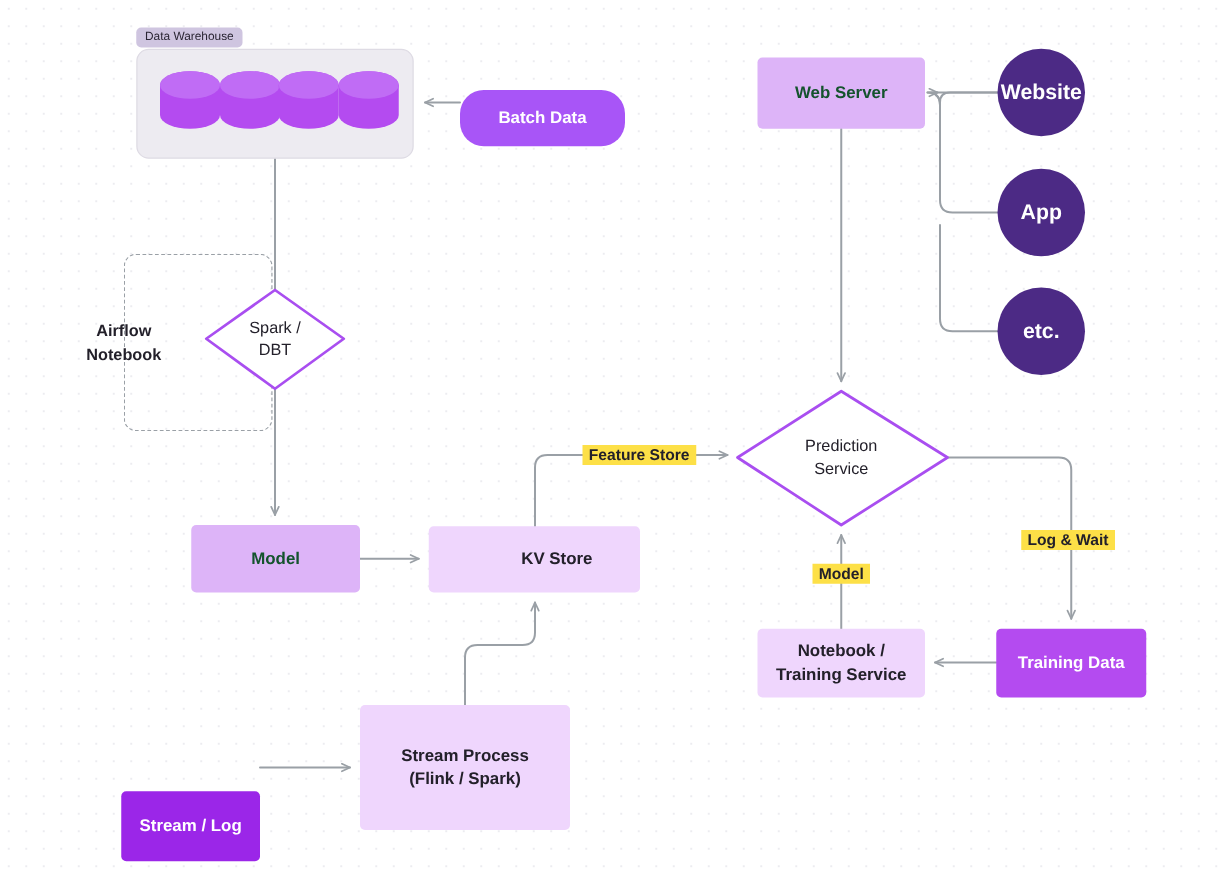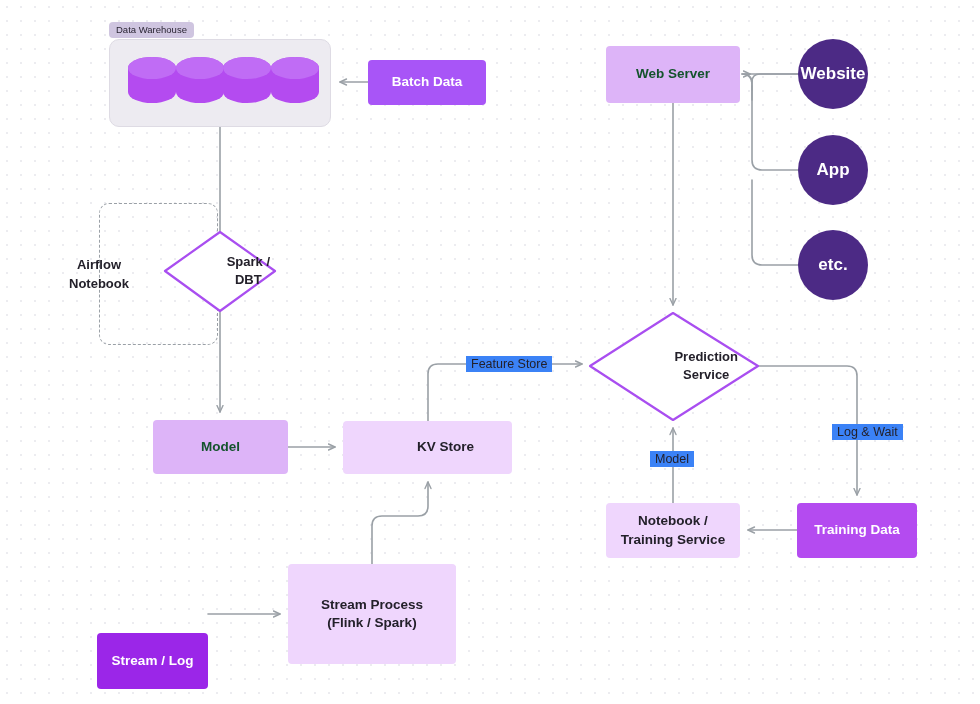--- a/index.html
+++ b/index.html
@@ -83,38 +83,38 @@
     font-weight: bold;
     color: #23202a;
     text-align: center;
     line-height: 1.45;
     z-index: 6;
     white-space: nowrap;
   }
   .edge-label {
     position: absolute;
     font-size: 12.5px;
-    font-weight: normal;
+    font-weight: bold;
     color: #23202a;
-    background: #3b82f6;
+    background: #fde047;
     padding: 1px 5px;
     z-index: 6;
     white-space: nowrap;
   }
   .diamond-label {
     position: absolute;
     z-index: 5;
     font-size: 13px;
-    font-weight: bold;
+    font-weight: normal;
     color: #23202a;
     text-align: center;
     line-height: 1.35;
     display: flex;
     align-items: center;
-    justify-content: flex-end;
+    justify-content: center;
   }
   svg.edges {
     position: absolute;
     left: 0; top: 0;
     width: 980px;
     height: 704px;
     z-index: 1;
     overflow: visible;
   }
   svg.shapes {
@@ -192,21 +192,21 @@
       <path d="M223,68 L223,92 A24,11 0 0 0 271,92 L271,68 Z" fill="#b44bf0"></path>
       <ellipse cx="247" cy="68" rx="24" ry="11" fill="#c06cf5"></ellipse>
     </g>
     <g>
       <ellipse cx="295" cy="68" rx="24" ry="11" fill="#b44bf0"></ellipse>
       <path d="M271,68 L271,92 A24,11 0 0 0 319,92 L319,68 Z" fill="#b44bf0"></path>
       <ellipse cx="295" cy="68" rx="24" ry="11" fill="#c06cf5"></ellipse>
     </g>
   </svg>
 
-  <div class="node box fill-vivid" style="left:368px; top:60px; width:118px; height:45px;">
+  <div class="node box fill-vivid" style="left:368px; top:72px; width:132px; height:45px;border-radius:19px;">
     <span>Batch Data</span>
   </div>
 
   <div class="dashed-box" style="left:99px; top:203px; width:119px; height:142px;"></div>
   <div class="plain-label" style="left:39px; top:256px; width:120px;">
     <span>Airflow</span><br>
     <span>Notebook</span>
   </div>
 
   <svg class="shapes" viewBox="0 0 980 704">
@@ -267,16 +267,16 @@
   </div>
 
   <div class="node box fill-light" style="left:606px; top:503px; width:134px; height:55px;">
     <div>
       <span>Notebook /</span><br>
       <span>Training Service</span>
     </div>
   </div>
 
   <div class="edge-label" style="left:466px; top:356px;">Feature Store</div>
-  <div class="edge-label" style="left:817px; top:424px;margin-left:15px;">Log &amp; Wait</div>
+  <div class="edge-label" style="left:817px; top:424px;">Log &amp; Wait</div>
   <div class="edge-label" style="left:650px; top:451px;">Model</div>
 
 </div>
 
 </body></html>

